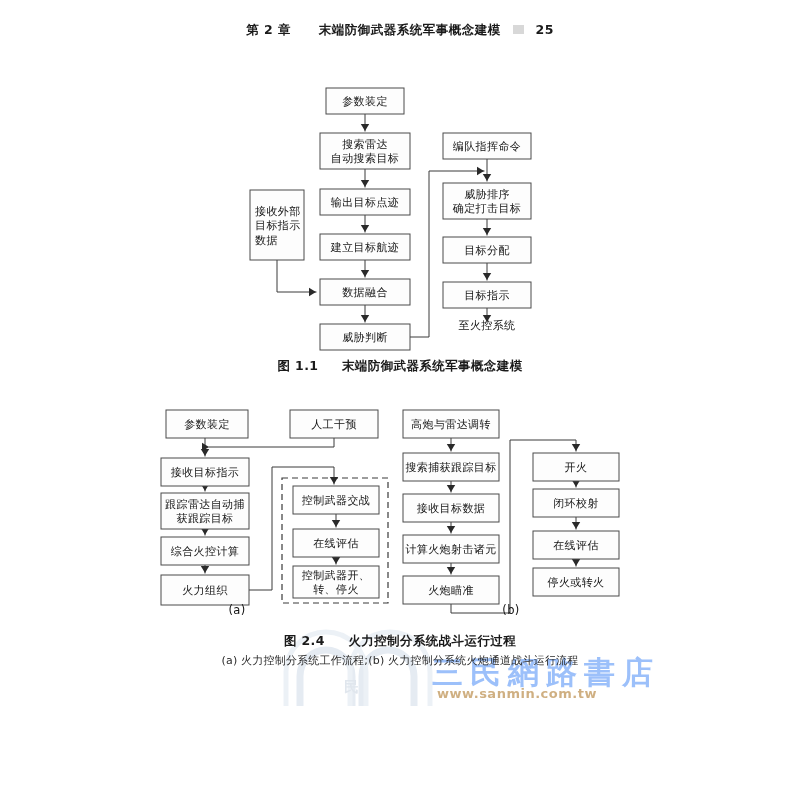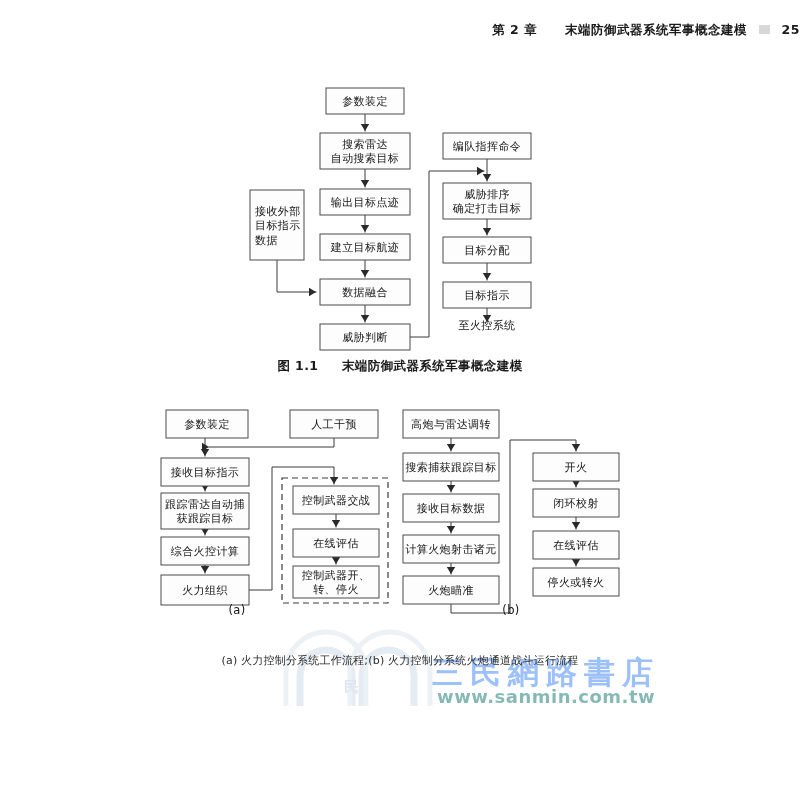--- a/index.html
+++ b/index.html
@@ -21,21 +21,21 @@
     width: 800px;
     height: 800px;
   }
 
   
   .runhead {
     position: absolute;
     top: 22px;
     left: 0;
     width: 800px;
-    text-align: right;
+    text-align: center;
     font-size: 12.5px;
     font-weight: bold;
     letter-spacing: 0.5px;
     white-space: nowrap;
   }
   .runhead .rh-title { }
   .runhead .rh-gap { display: inline-block; width: 18px; }
   .runhead .rh-sep {
     display: inline-block;
     width: 11px;
@@ -114,23 +114,23 @@
   #watermark .wm-cn {
     position: absolute;
     font-size: 31px;
     font-weight: bold;
     color: #3b82f6;
     letter-spacing: 7px;
     white-space: nowrap;
   }
   #watermark .wm-url {
     position: absolute;
-    font-size: 18px;
-    font-weight: bold;
-    color: #0f766e;
+    font-size: 13px;
+    font-weight: bold;
+    color: #a16207;
     letter-spacing: 0.5px;
     white-space: nowrap;
   }
   #watermark .wm-min {
     position: absolute;
     font-size: 15px;
     color: #c3cfdd;
     font-weight: bold;
   }
 </style>
@@ -348,16 +348,21 @@
         <text x="576" y="549" class="label-c">在线评估</text>
       </g>
       <g>
         <rect x="533" y="568" width="86" height="28" class="nodebox"></rect>
         <text x="576" y="586" class="label-c">停火或转火</text>
       </g>
       <text x="237" y="614" class="panel-tag">(a)</text>
       <text x="511" y="614" class="panel-tag">(b)</text>
     </svg>
 
+  <div class="fig-caption" style="top:633px">
+    <span>图 2.4</span>
+    <span class="cap-gap"></span>
+    <span>火力控制分系统战斗运行过程</span>
+  </div>
 
   <div class="fig-subcaption" style="top:653px">(a) 火力控制分系统工作流程;(b) 火力控制分系统火炮通道战斗运行流程</div>
 
 </div>
 
 </body></html>

